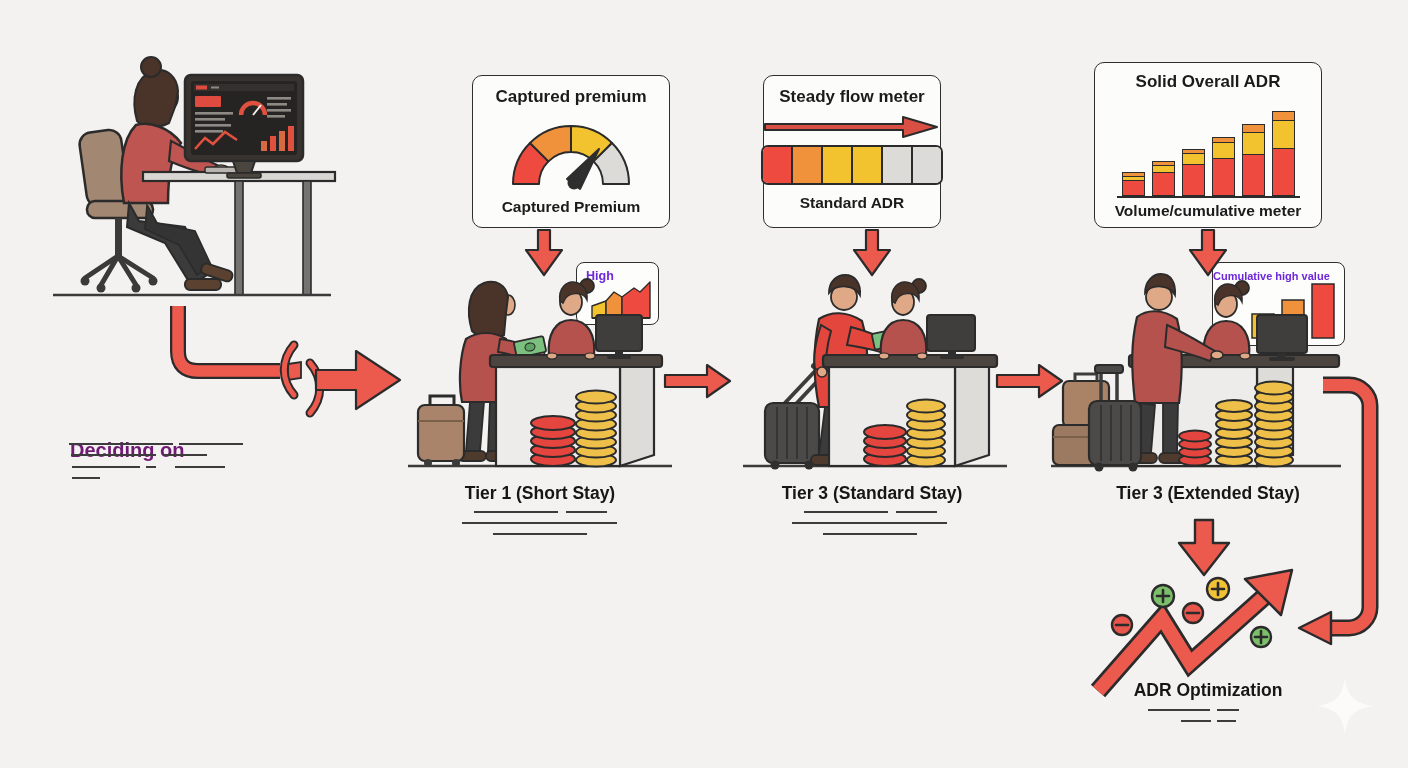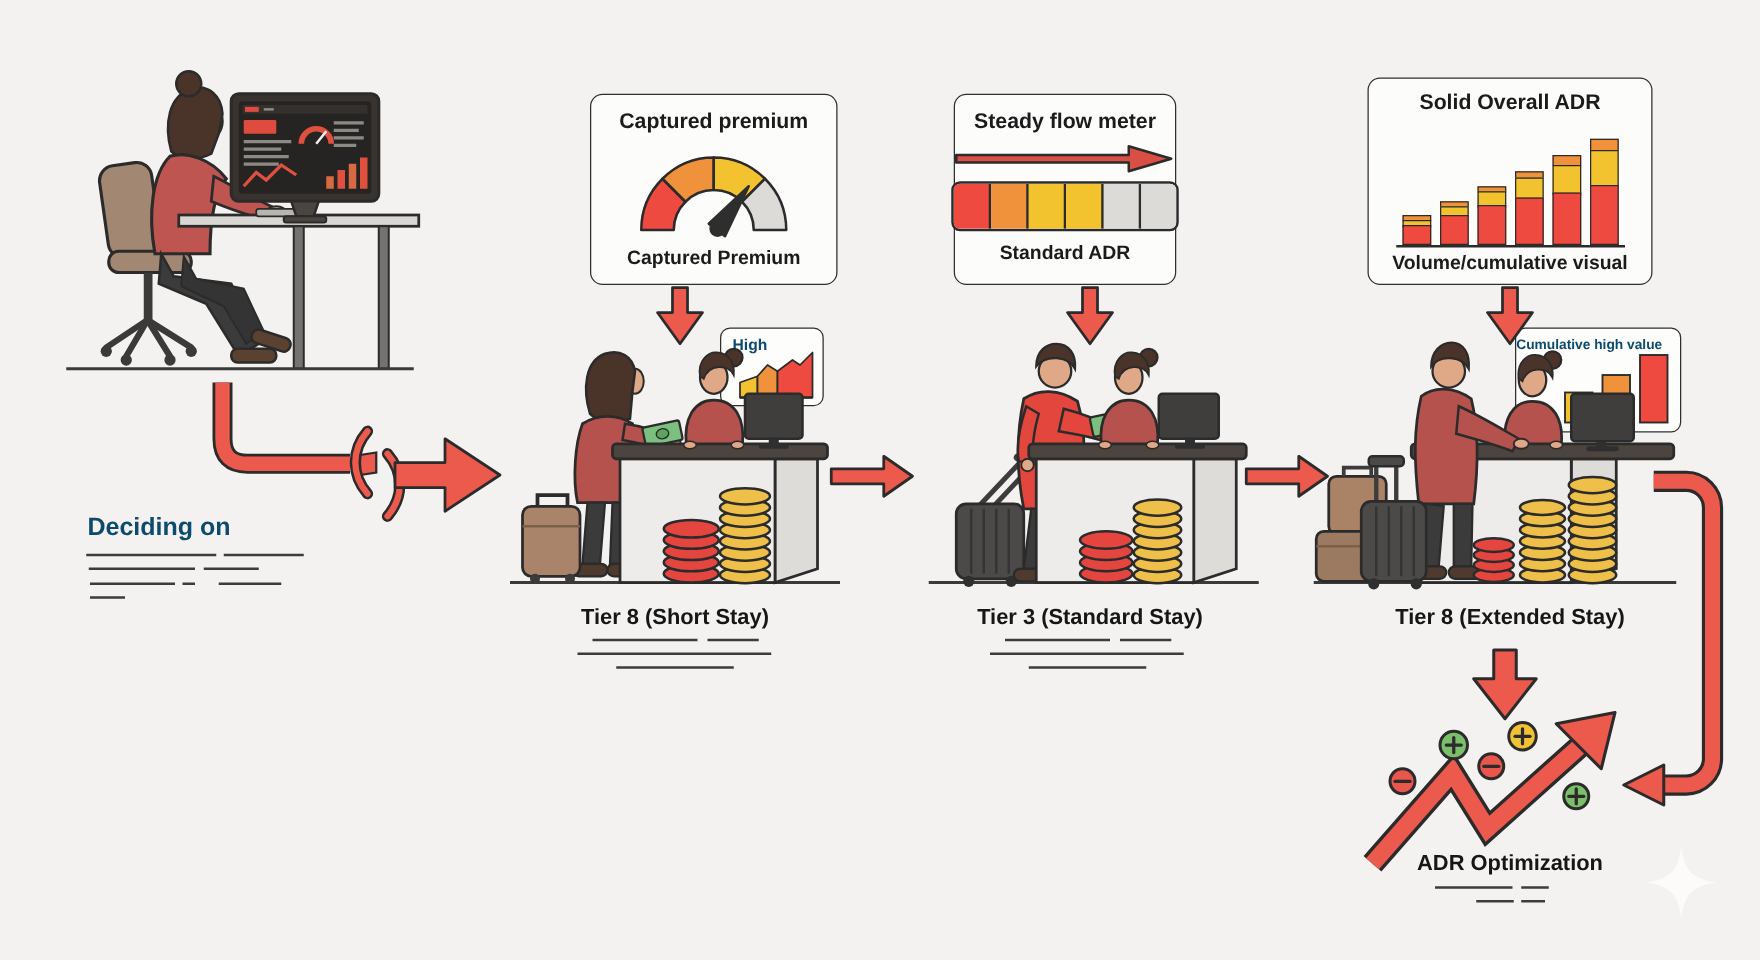--- a/index.html
+++ b/index.html
@@ -1,27 +1,27 @@
 <!DOCTYPE html>
 <html><head>
 <meta charset="utf-8">
 <style>
   html,body{margin:0;padding:0;}
   body{font-family:"Liberation Sans",sans-serif;background:#e8e7e5;}
   #canvas{position:relative;width:1408px;height:768px;background:#f3f2f0;overflow:hidden;}
   svg{position:absolute;display:block;overflow:visible;}
-  .heading{position:absolute;font-weight:700;color:#0c4a6e;}
+  .heading{position:absolute;font-weight:700;color:#701a75;margin-top:28px;}
   .ph{position:absolute;border-top:2px solid #3c3c3c;height:0;}
   .infobox{position:absolute;background:#fcfcfb;border:1.7px solid #2f2f2f;border-radius:10px;
            display:flex;flex-direction:column;align-items:center;box-sizing:border-box;}
   .boxtitle{font-weight:700;font-size:17px;color:#1b1b1b;margin-top:11px;}
   .boxcaption{font-weight:700;font-size:15.5px;color:#1b1b1b;margin-top:4px;}
   .sign{position:absolute;background:#fdfdfc;border:1.6px solid #2f2f2f;border-radius:8px;
         box-sizing:border-box;z-index:1;}
-  .signlabel{position:absolute;font-weight:700;color:#0c4a6e;}
+  .signlabel{position:absolute;font-weight:700;color:#6d28d9;}
   .scene{z-index:2;}
   .tierlabel{position:absolute;font-weight:700;font-size:17.5px;color:#161616;text-align:center;width:220px;}
   #flow-strip{width:178px;height:36px;border:2px solid #2b2b2b;border-radius:7px;overflow:hidden;
               display:flex;margin-top:5px;background:#fff;}
   #flow-strip .cell{flex:1;border-right:2px solid #2b2b2b;}
   #flow-strip .cell:last-child{border-right:none;}
   #stack-bars{display:flex;align-items:flex-end;gap:7px;height:100px;margin-top:4px;
               border-bottom:2.5px solid #2b2b2b;padding:0 5px;}
   #stack-bars .sbar{width:23px;display:flex;flex-direction:column;}
   #stack-bars .seg{border:1.6px solid #2b2b2b;margin-top:-1.6px;box-sizing:border-box;}
@@ -180,21 +180,21 @@
           <div class="seg" style="height: 9px; background: rgb(239, 146, 59);"></div>
           <div class="seg" style="height: 24px; background: rgb(243, 195, 47);"></div>
           <div class="seg" style="height: 42px; background: rgb(238, 74, 63);"></div>
         </div>
         <div class="sbar">
           <div class="seg" style="height: 10px; background: rgb(239, 146, 59);"></div>
           <div class="seg" style="height: 30px; background: rgb(243, 195, 47);"></div>
           <div class="seg" style="height: 48px; background: rgb(238, 74, 63);"></div>
         </div>
       </div>
-    <div class="boxcaption">Volume/cumulative visual</div>
+    <div class="boxcaption">Volume/cumulative meter</div>
   </div>
 
   <svg style="left:524px;top:229px;z-index:3;" width="40" height="48" viewBox="0 0 40 48">
     <polygon points="14,1 26,1 26,21 38,21 20,46 2,21 14,21" fill="#ec5a4e" stroke="#2b2b2b" stroke-width="2.2" stroke-linejoin="round"></polygon>
   </svg>
   <svg style="left:852px;top:229px;z-index:3;" width="40" height="48" viewBox="0 0 40 48">
     <polygon points="14,1 26,1 26,21 38,21 20,46 2,21 14,21" fill="#ec5a4e" stroke="#2b2b2b" stroke-width="2.2" stroke-linejoin="round"></polygon>
   </svg>
   <svg style="left:1188px;top:229px;z-index:3;" width="40" height="48" viewBox="0 0 40 48">
     <polygon points="14,1 26,1 26,21 38,21 20,46 2,21 14,21" fill="#ec5a4e" stroke="#2b2b2b" stroke-width="2.2" stroke-linejoin="round"></polygon>
@@ -428,35 +428,35 @@
     </g>
   </svg>
 
   <svg style="left:663px;top:363px;" width="70" height="36" viewBox="0 0 70 36">
     <polygon points="2,12 44,12 44,2 67,18 44,34 44,24 2,24" fill="#ec5a4e" stroke="#2b2b2b" stroke-width="2.2" stroke-linejoin="round"></polygon>
   </svg>
   <svg style="left:995px;top:363px;" width="70" height="36" viewBox="0 0 70 36">
     <polygon points="2,12 44,12 44,2 67,18 44,34 44,24 2,24" fill="#ec5a4e" stroke="#2b2b2b" stroke-width="2.2" stroke-linejoin="round"></polygon>
   </svg>
 
-  <div class="tierlabel" style="left:430px;top:483px;">Tier 8 (Short Stay)</div>
+  <div class="tierlabel" style="left:430px;top:483px;">Tier 1 (Short Stay)</div>
   <div>
     <div class="ph" style="left:474px;top:511px;width:84px;"></div>
     <div class="ph" style="left:566px;top:511px;width:41px;"></div>
     <div class="ph" style="left:462px;top:522px;width:155px;"></div>
     <div class="ph" style="left:493px;top:533px;width:94px;"></div>
   </div>
   <div class="tierlabel" style="left:762px;top:483px;">Tier 3 (Standard Stay)</div>
   <div>
     <div class="ph" style="left:804px;top:511px;width:84px;"></div>
     <div class="ph" style="left:896px;top:511px;width:41px;"></div>
     <div class="ph" style="left:792px;top:522px;width:155px;"></div>
     <div class="ph" style="left:823px;top:533px;width:94px;"></div>
   </div>
-  <div class="tierlabel" style="left:1098px;top:483px;">Tier 8 (Extended Stay)</div>
+  <div class="tierlabel" style="left:1098px;top:483px;">Tier 3 (Extended Stay)</div>
 
   <svg style="left:1176px;top:518px;z-index:3;" width="56" height="60" viewBox="0 0 56 60">
     <polygon points="19,2 37,2 37,25 53,25 28,57 3,25 19,25" fill="#ec5a4e" stroke="#2b2b2b" stroke-width="2.4" stroke-linejoin="round"></polygon>
   </svg>
 
   <svg style="left:1085px;top:563px;" width="230" height="135" viewBox="0 0 230 135">
     <path d="M 13,128 L 77,55 L 105,100 L 180,33" fill="none" stroke="#2b2b2b" stroke-width="19" stroke-linejoin="miter"></path>
     <path d="M 13,128 L 77,55 L 105,100 L 180,33" fill="none" stroke="#ec5a4e" stroke-width="13.5" stroke-linejoin="miter"></path>
     <polygon points="207,7 196,52 160,16" fill="#ec5a4e" stroke="#2b2b2b" stroke-width="2.5" stroke-linejoin="round"></polygon>
     <g stroke-linecap="round">

